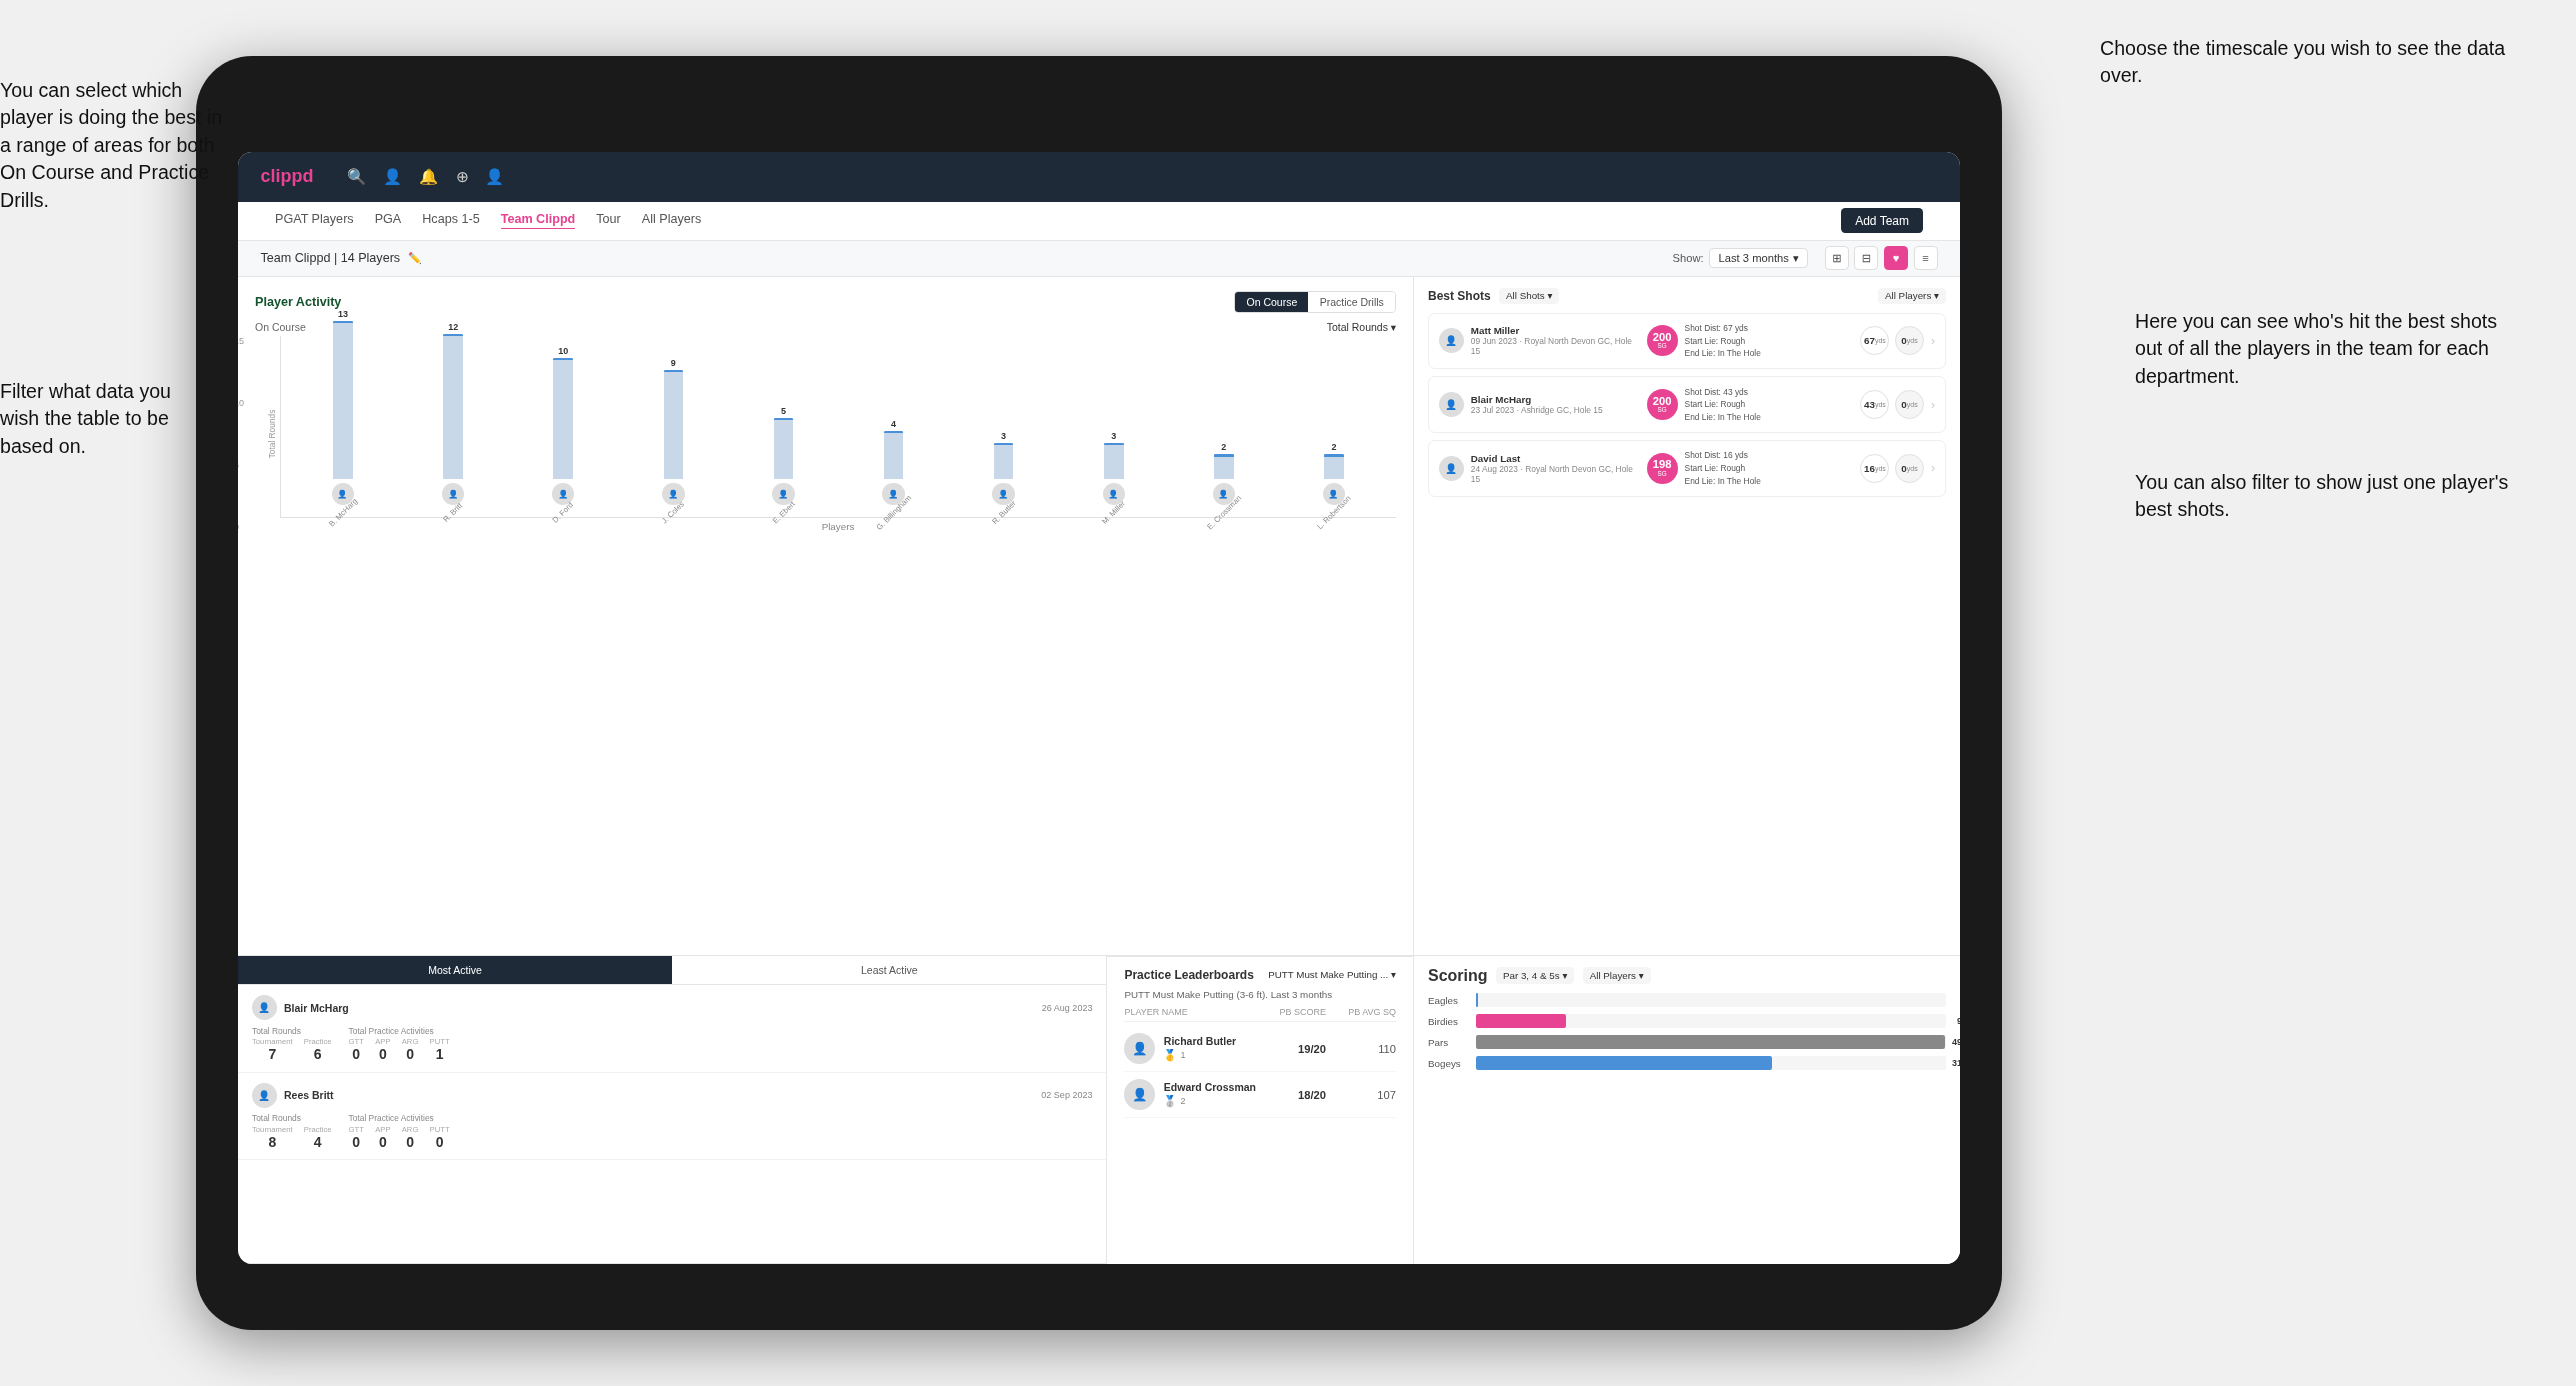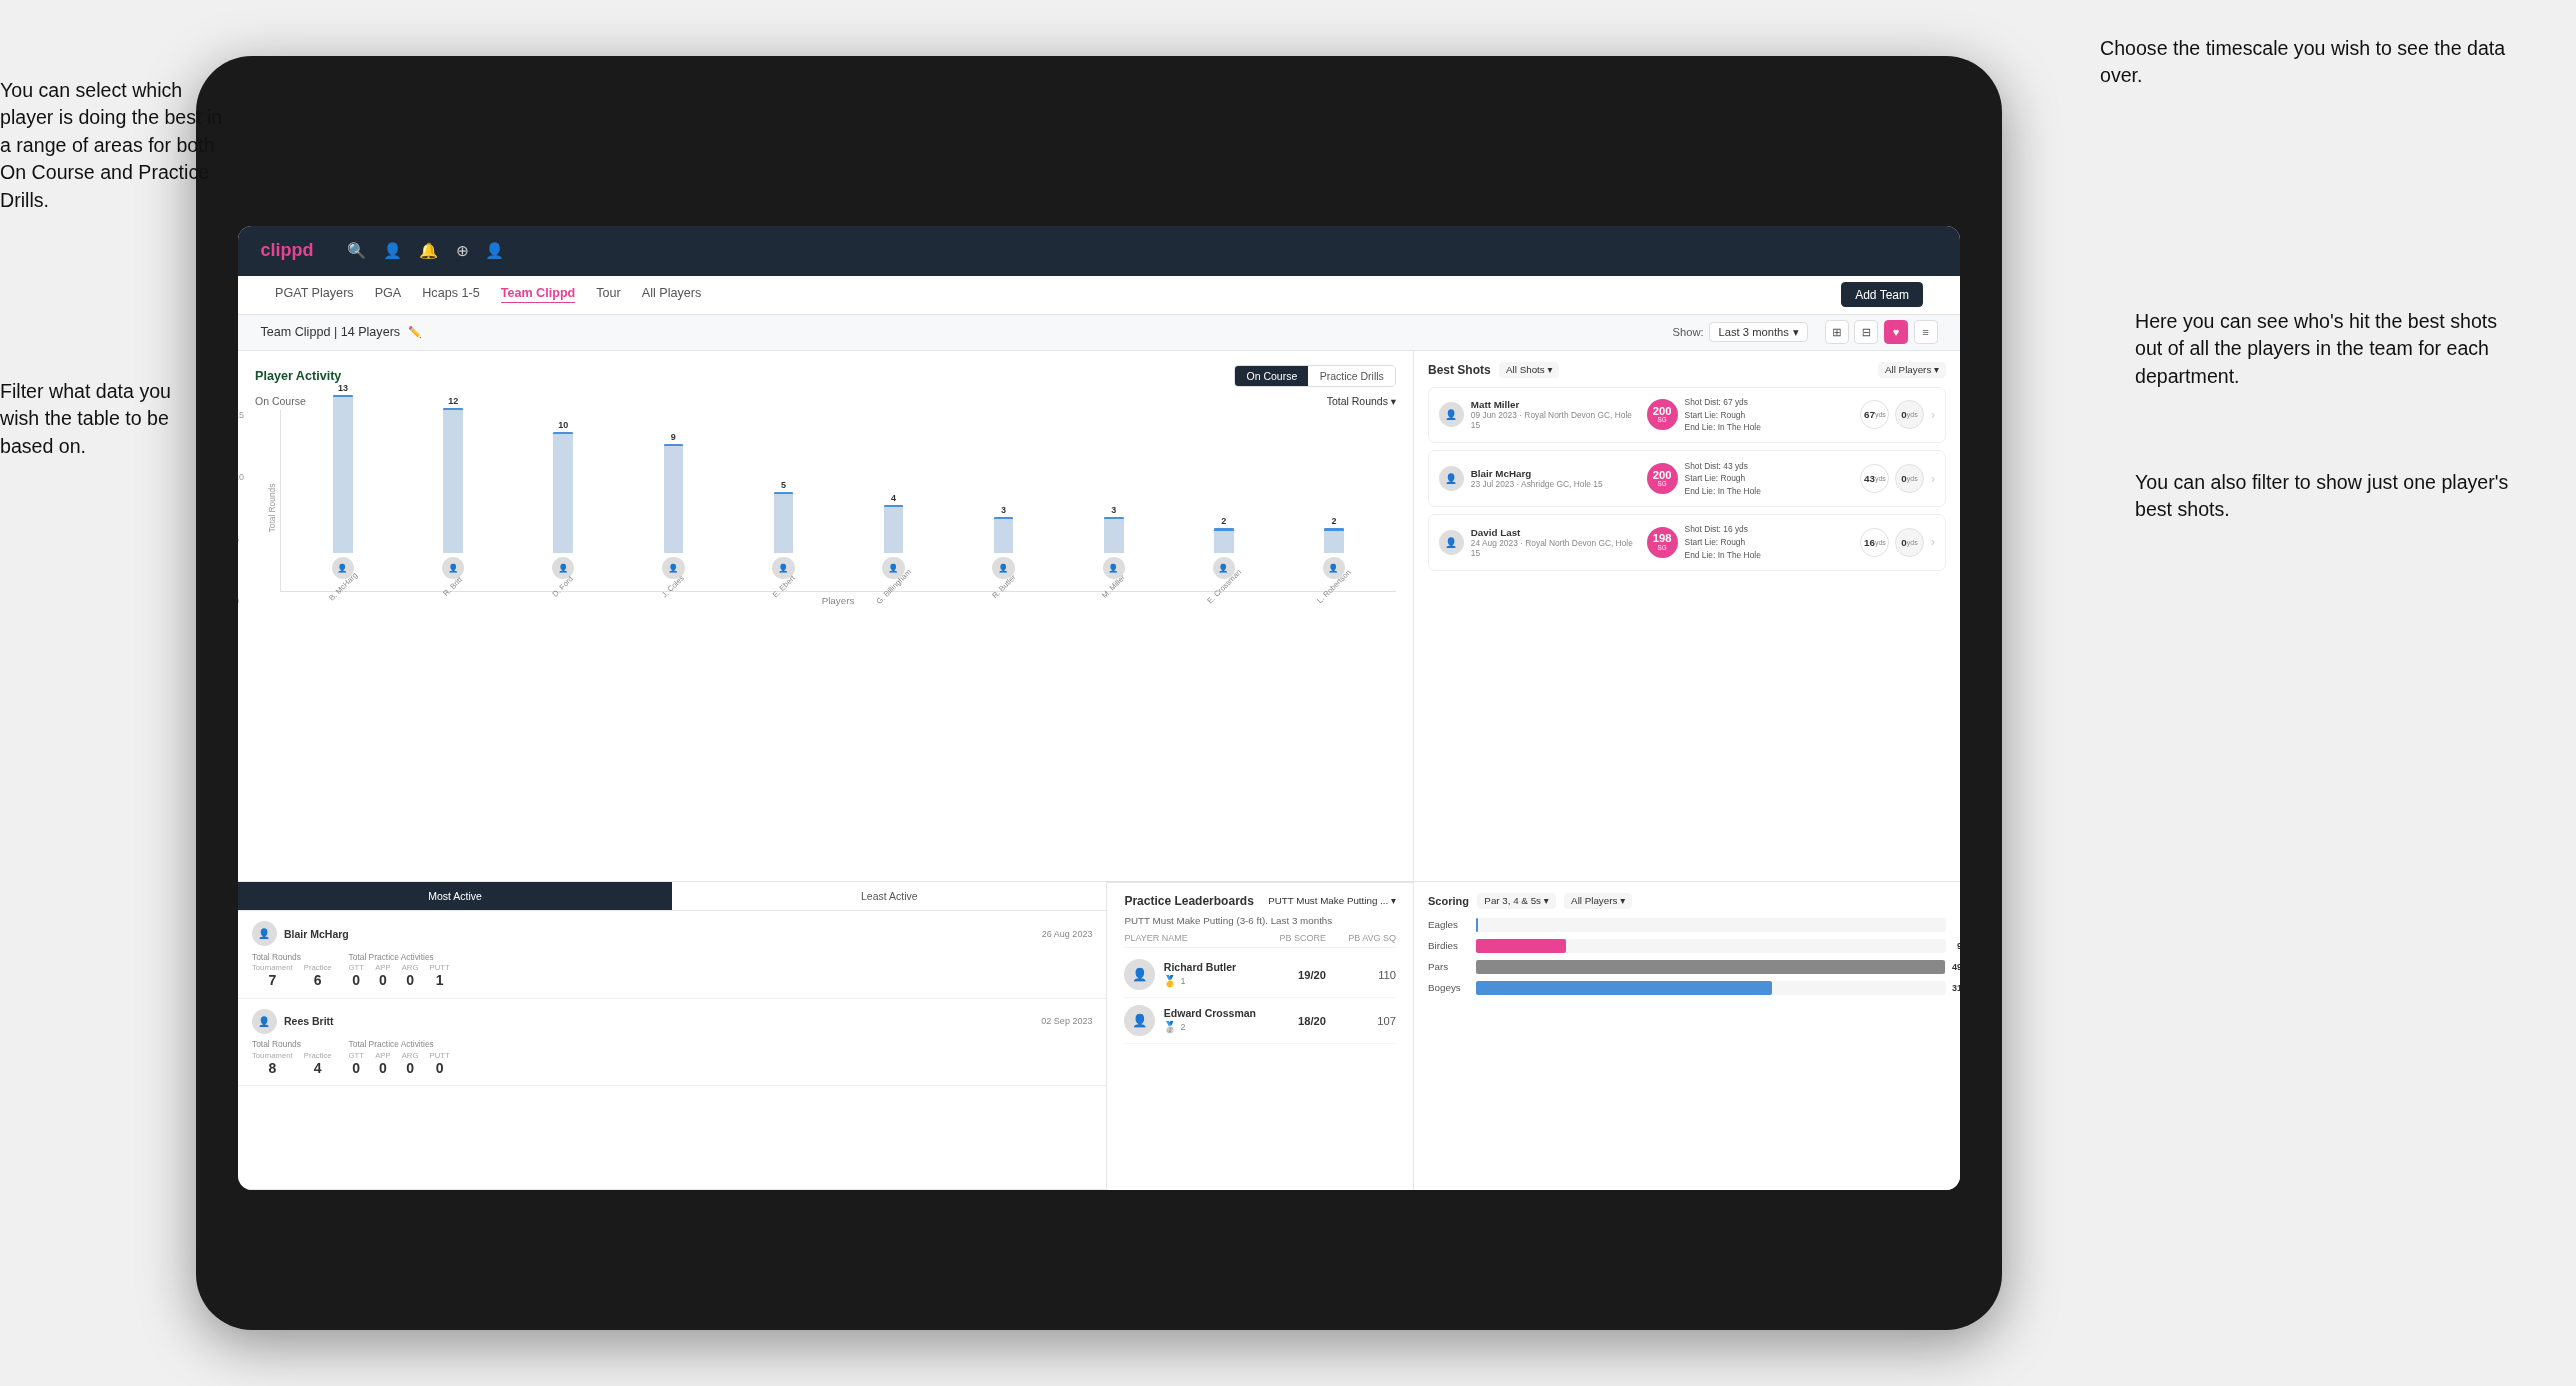--- a/index.html
+++ b/index.html
@@ -31,21 +31,21 @@
       background: #1a1a1a;
       border-radius: 56px;
       box-shadow: 0 14px 56px rgba(0,0,0,0.4);
       display: flex;
       align-items: center;
       justify-content: center;
     }
 
     .tablet-screen {
       width: 1722px;
-      height: 964px;
+      height: 1112px;
       background: #fff;
       border-radius: 14px;
       overflow: hidden;
       display: flex;
       flex-direction: column;
       margin-top: 29px;
     }
 
     
     .top-nav {
@@ -595,21 +595,21 @@
       overflow: hidden;
     }
 
     .scoring-header {
       display: flex;
       align-items: center;
       gap: 8.4px;
       margin-bottom: 8.4px;
     }
 
-    .scoring-title { font-size: 11px; font-weight: 700; color: #333; }
+    .scoring-title { font-size: 16px; font-weight: 700; color: #333; }
     .scoring-filter {
       font-size: 9.8px;
       color: #333;
       cursor: pointer;
       display: flex;
       align-items: center;
       gap: 2.8px;
       background: #f5f5f5;
       padding: 2.8px 7px;
       border-radius: 4.2px;

